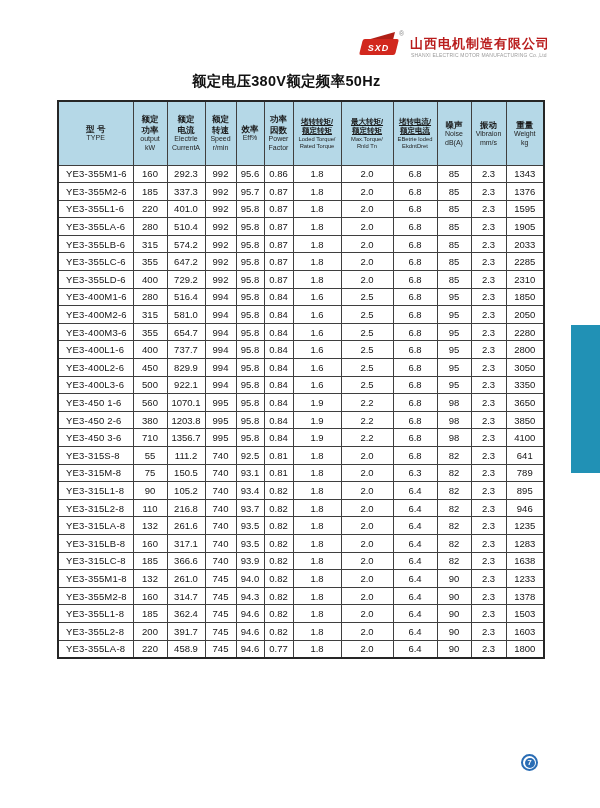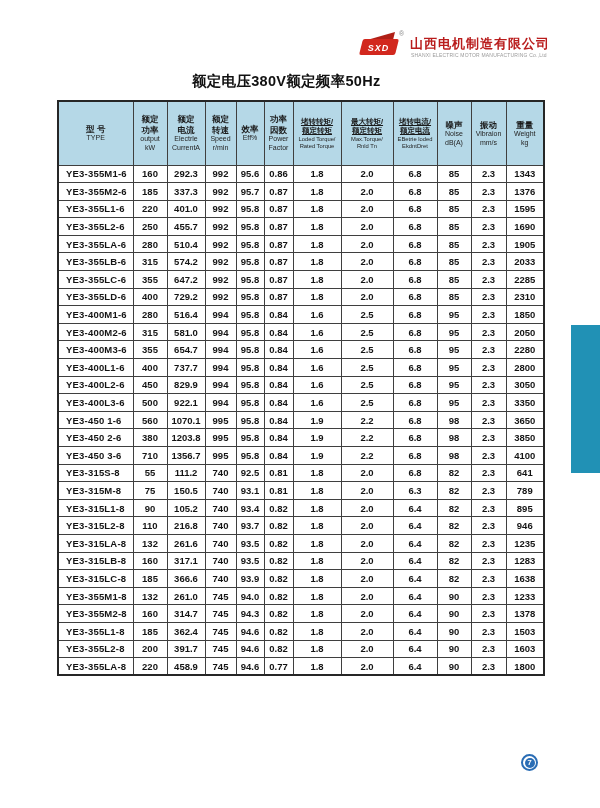--- a/index.html
+++ b/index.html
@@ -41,21 +41,21 @@
   
   .table-wrap{position:absolute;left:57px;top:100px;}
   table{border-collapse:collapse;table-layout:fixed;width:486px;border:2px solid #262626;}
   th,td{border:1px solid #3f3f3f;overflow:hidden;}
   thead tr{height:64px;}
   thead th{background:#b5d8e7;padding:1px 0;vertical-align:middle;font-weight:normal;}
   .cn{display:block;font-size:8.5px;font-weight:bold;color:#1b1b1b;line-height:1.25;}
   .cn.small{font-size:7.5px;text-decoration:underline;}
   .en{display:block;font-size:7px;color:#242424;line-height:1.2;}
   .en.small{font-size:5.8px;}
-  tbody tr{height:17.6px;font-weight:bold;}
+  tbody tr{height:17.6px;}
   tbody td{
     font-size:9.5px;color:#141414;text-align:center;padding:0;
     white-space:nowrap;
   }
   tbody td.type{text-align:left;padding-left:7px;letter-spacing:0.2px;}
   
   .side-tab{position:absolute;left:571px;top:325px;width:29px;height:148px;}
   
   .page-badge{
     position:absolute;left:521px;top:754px;width:17px;height:17px;
@@ -205,34 +205,20 @@
           <td class="">95.8</td>
           <td class="">0.87</td>
           <td class="">1.8</td>
           <td class="">2.0</td>
           <td class="">6.8</td>
           <td class="">85</td>
           <td class="">2.3</td>
           <td class="">1595</td>
         </tr>
         <tr>
-          <td class="type">YE3-355L2-6</td>
-          <td class="">250</td>
-          <td class="">455.7</td>
-          <td class="">992</td>
-          <td class="">95.8</td>
-          <td class="">0.87</td>
-          <td class="">1.8</td>
-          <td class="">2.0</td>
-          <td class="">6.8</td>
-          <td class="">85</td>
-          <td class="">2.3</td>
-          <td class="">1690</td>
-        </tr>
-        <tr>
           <td class="type">YE3-355LA-6</td>
           <td class="">280</td>
           <td class="">510.4</td>
           <td class="">992</td>
           <td class="">95.8</td>
           <td class="">0.87</td>
           <td class="">1.8</td>
           <td class="">2.0</td>
           <td class="">6.8</td>
           <td class="">85</td>

